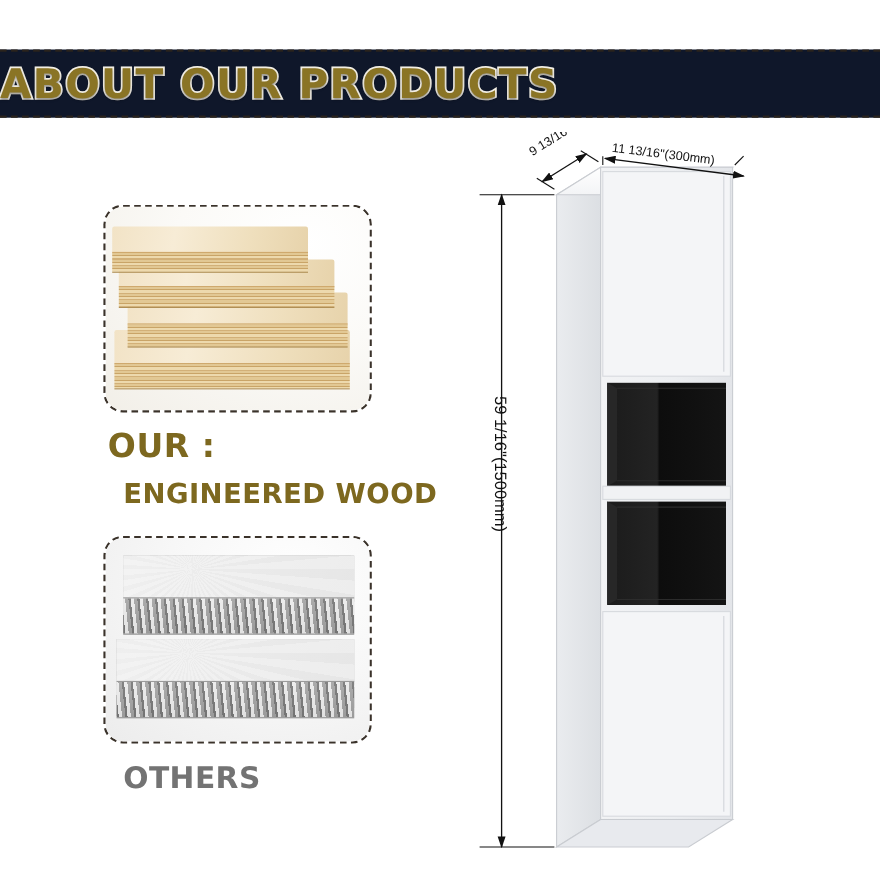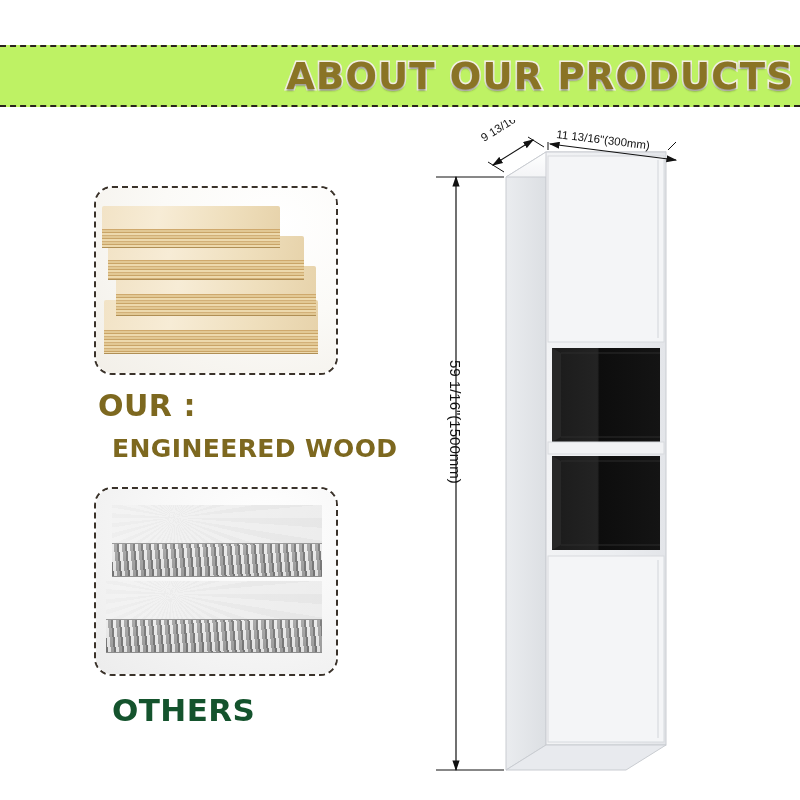--- a/index.html
+++ b/index.html
@@ -23,27 +23,26 @@
     background: #ffffff;
   }
 
   
   #header-band {
     position: absolute;
     left: 0;
     top: 45px;
     width: 800px;
     height: 62px;
-    background: #bef264;
+    background: #0f172a;
     border-top: 2px dashed #2a231c;
     border-bottom: 2px dashed #2a231c;
     box-sizing: border-box;
     display: flex;
     align-items: center;
-    justify-content: flex-end;
     overflow: hidden;
   }
   #header-title {
     font-family: "DejaVu Sans", sans-serif;
     font-size: 37px;
     font-weight: 700;
     letter-spacing: 1.2px;
     color: #8a7425;
     padding-right: 6px;
     line-height: 1;
@@ -150,23 +149,23 @@
     font-size: 25px;
     font-weight: 600;
     color: #7d681f;
     letter-spacing: .4px;
     font-family: "DejaVu Sans", sans-serif;
   }
   #others-label {
     position: absolute;
     left: 112px;
     top: 560px;
-    font-size: 31px;
+    font-size: 27px;
     font-weight: 600;
-    color: #14532d;
+    color: #737373;
     letter-spacing: .4px;
     font-family: "DejaVu Sans", sans-serif;
   }
 
   
   #diagram {
     position: absolute;
     left: 400px;
     top: 120px;
     width: 400px;

